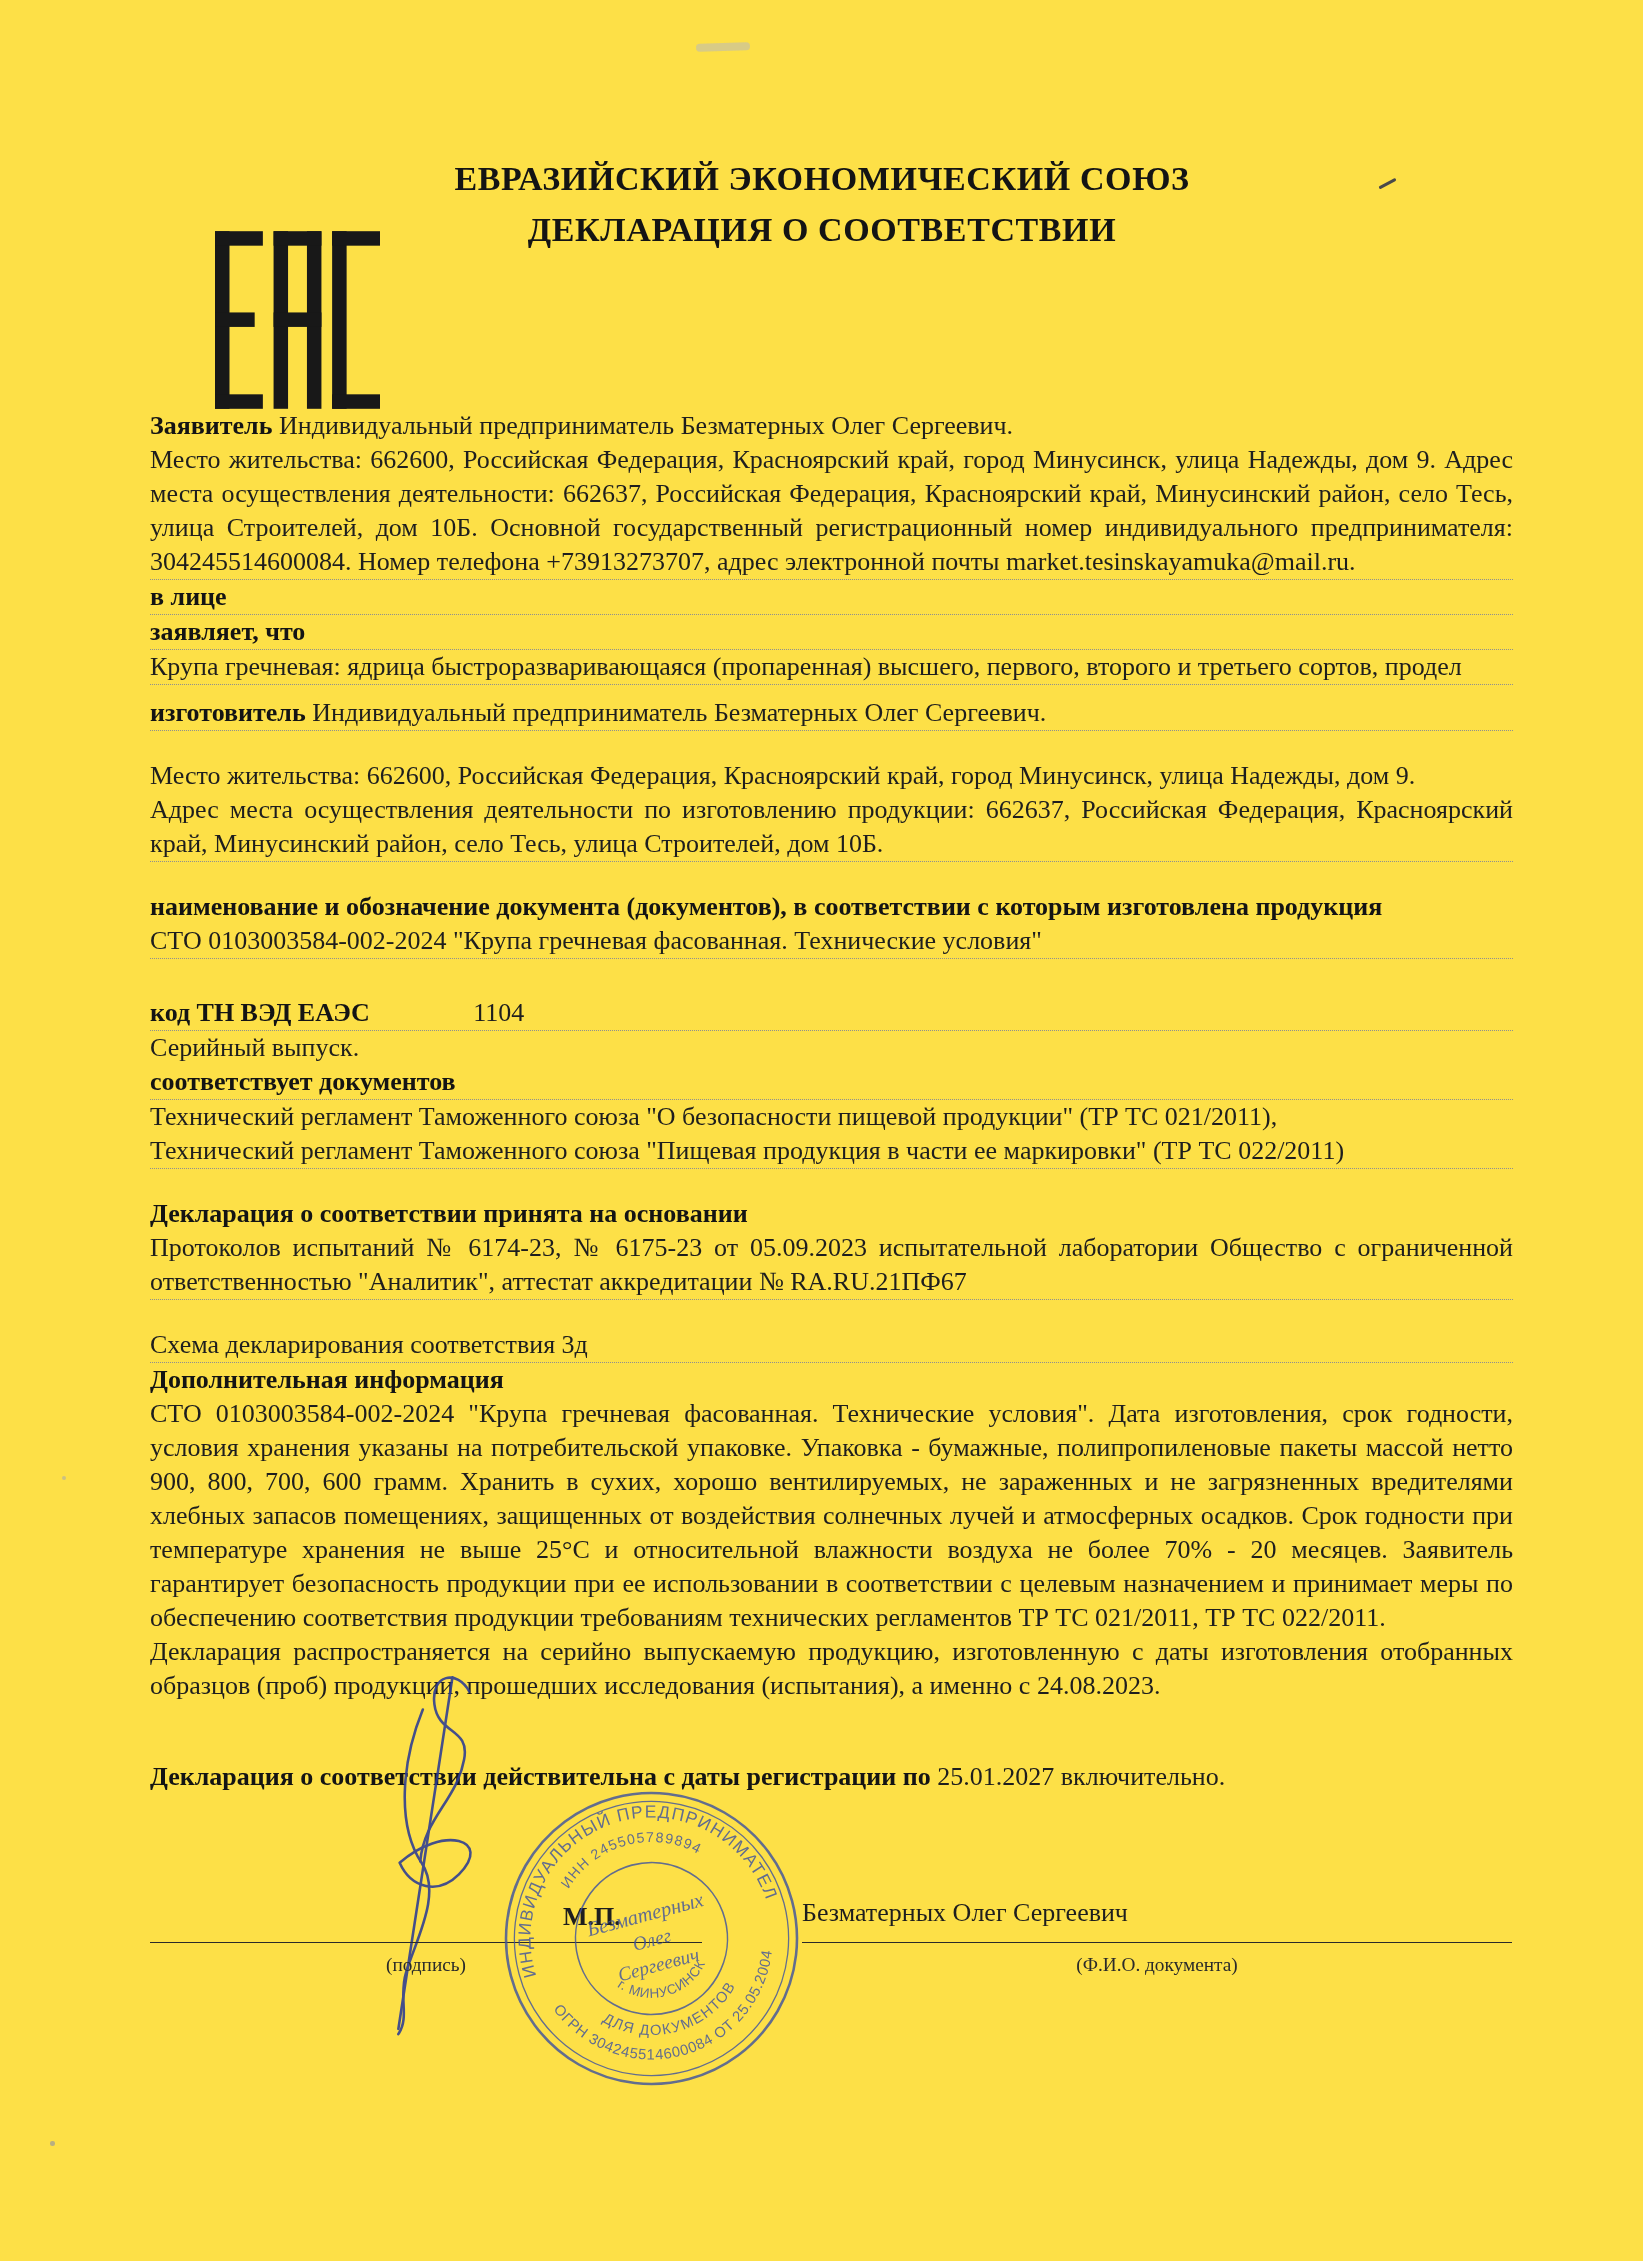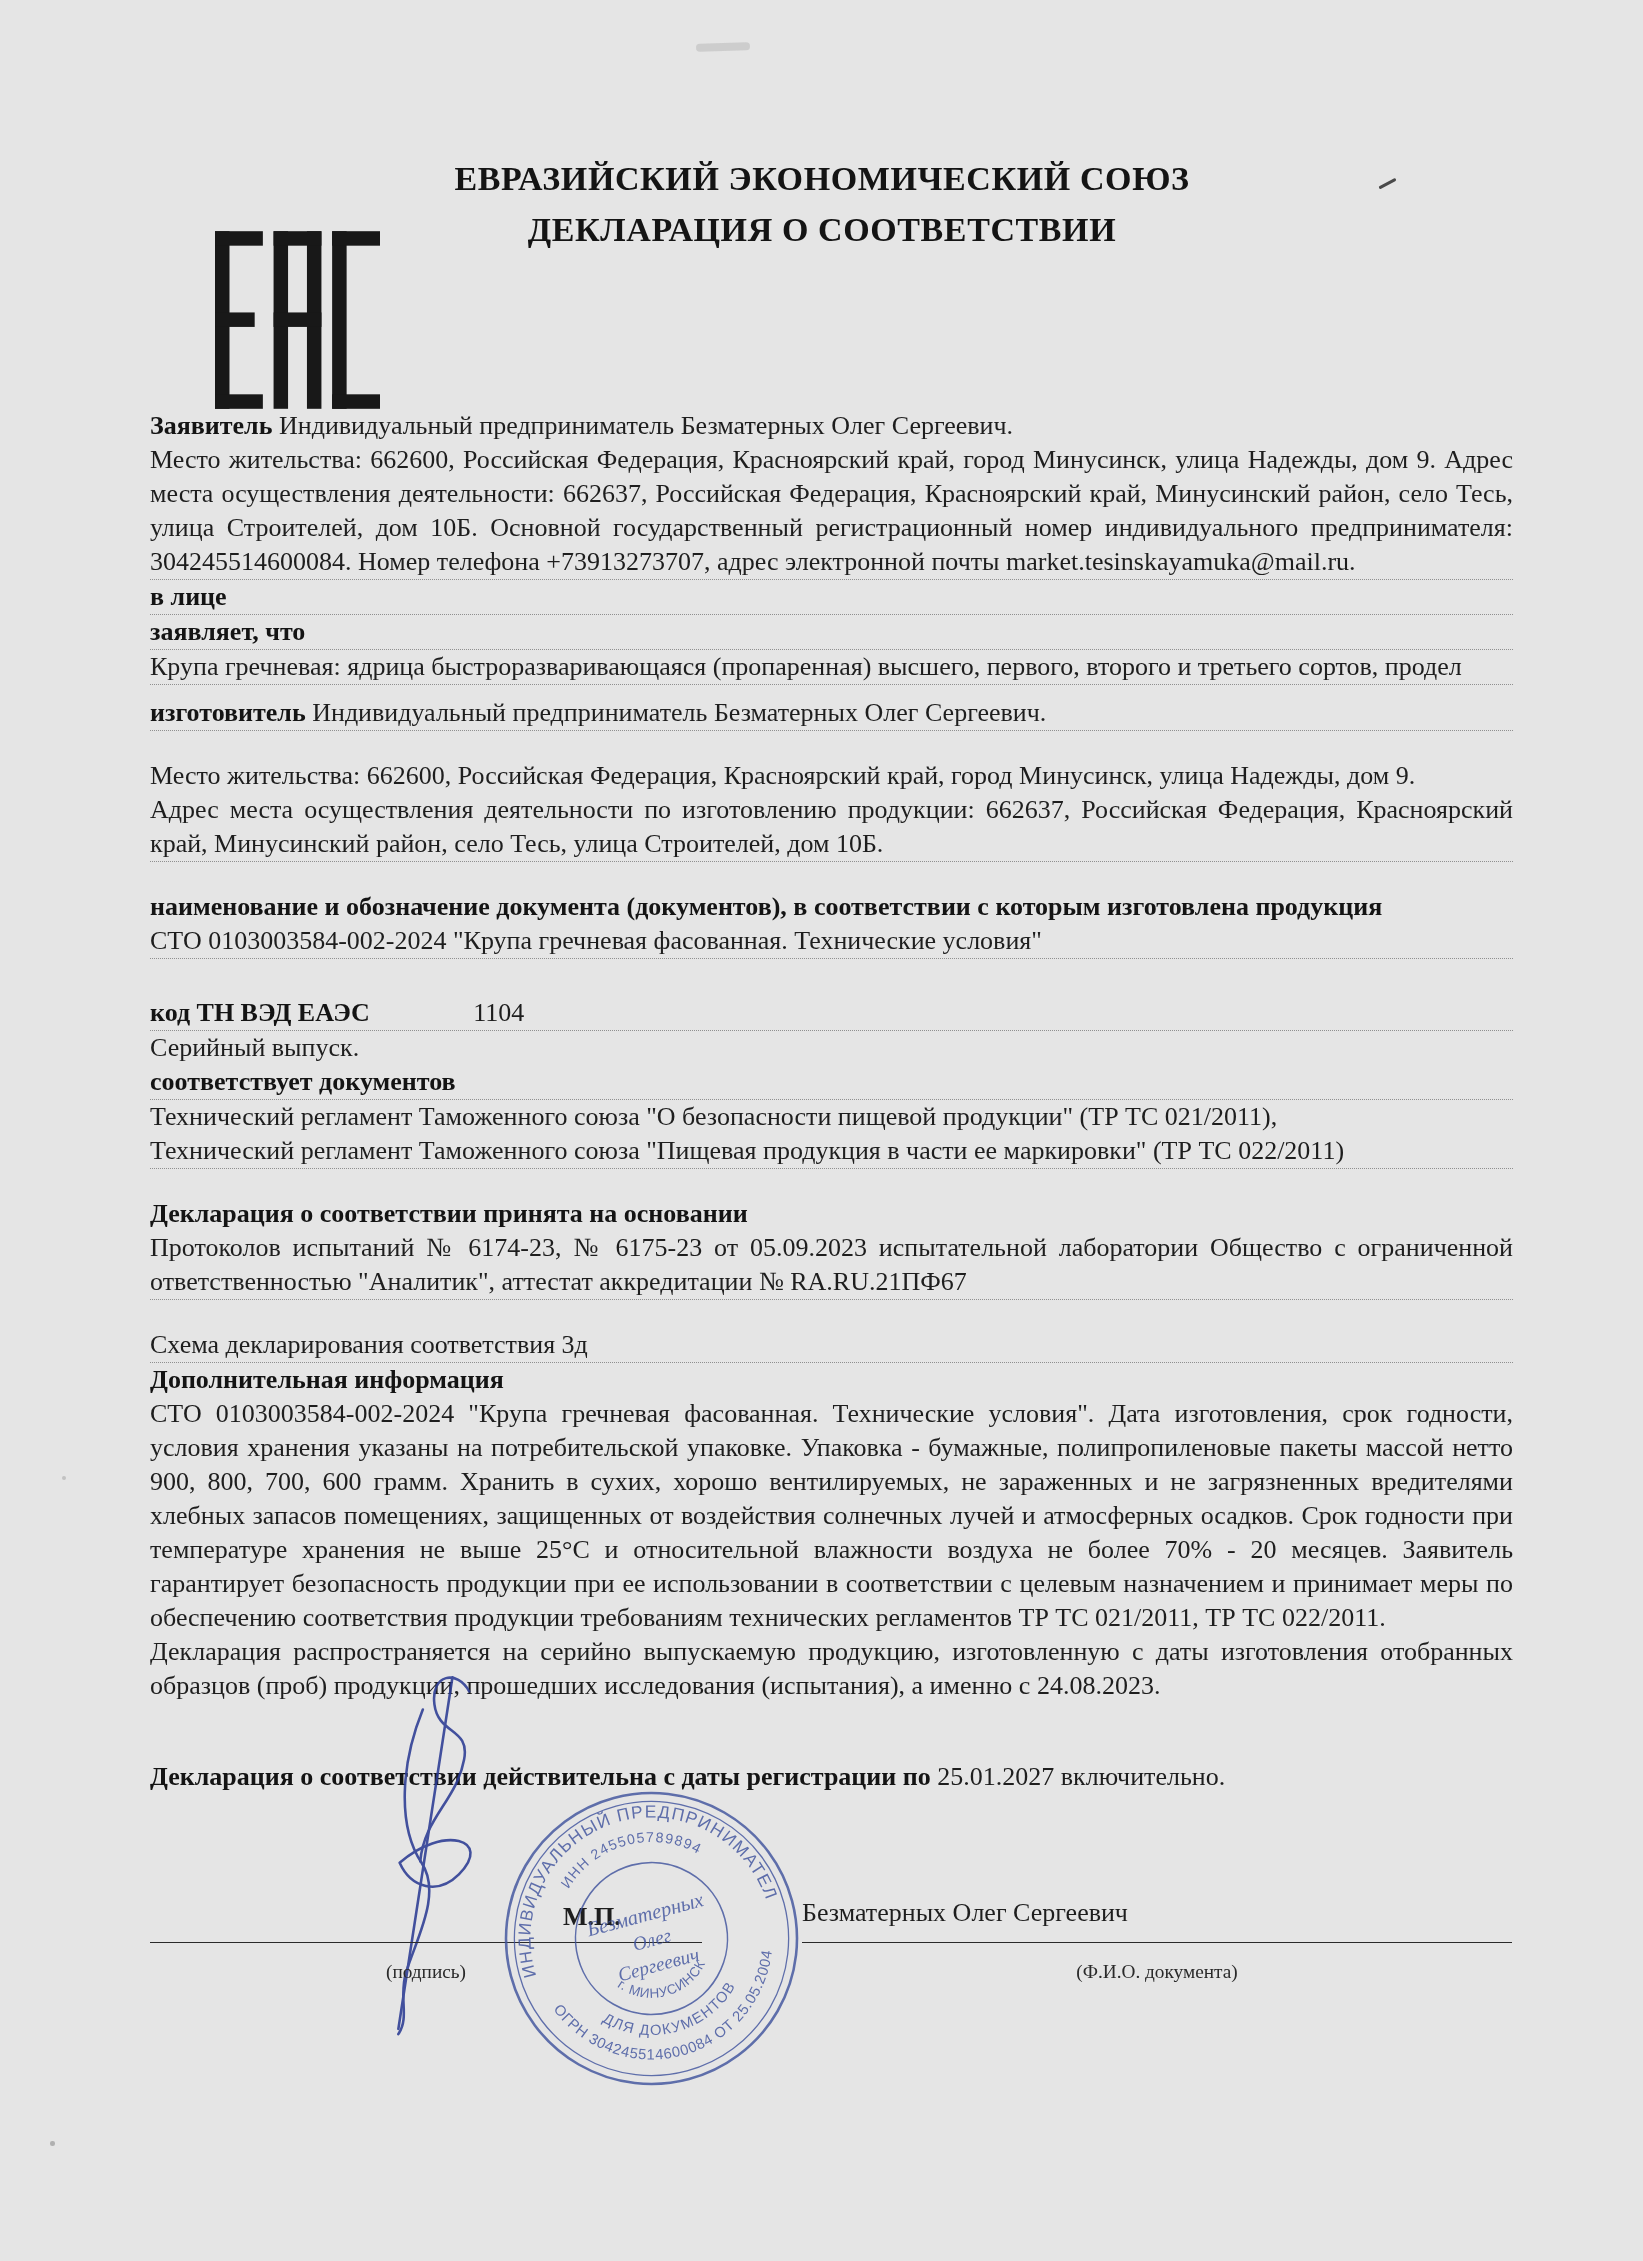--- a/index.html
+++ b/index.html
@@ -1,20 +1,20 @@
 <!DOCTYPE html>
 <html style="font-size:10.3px"><head>
 <meta charset="utf-8">
 <style>
   * { margin:0; padding:0; box-sizing:border-box; }
   html,body { background:#ffffff; }
   .page {
     position:relative;
     width:1644px; height:2261px;
-    background:#e5e5e5;
+    background:#fde047;
     overflow:hidden;
     font-family:"Liberation Serif","DejaVu Serif",serif;
     color:#1e1e1e;
   }
   
   .header { padding-top:160px; text-align:center; }
   .title-line {
     font-weight:bold; font-size:34px; line-height:37px;
     letter-spacing:0.6px; color:#141414;
   }
@@ -35,21 +35,21 @@
   .gap-m { margin-top:28px; }
   .gap-l { margin-top:37px; }
   .code-val { margin-left:97px; }
 
   
   .validity { margin-top:57px; padding:0 87px 0 150px; font-size:26px; line-height:34px; }
   .sig-area { position:relative; margin:0 131px 0 150px; height:413px; }
   .rule { position:absolute; height:1.3px; background:#2a2a2a; top:148px; }
   .rule-left  { left:0; width:552px; }
   .rule-right { left:652px; width:710px; }
-  .caption { position:absolute; top:167px; font-size:19.3px; text-align:center; color:#2a2a2a; }
+  .caption { position:absolute; top:160px; font-size:19.3px; text-align:center; color:#2a2a2a; }
   .caption-sign { left:0; width:552px; }
   .caption-fio  { left:652px; width:710px; }
   .mp { position:absolute; left:413px; top:108px; font-size:26px; font-weight:bold; }
   .fio-name { position:absolute; left:652px; width:710px; top:104px; font-size:26px; }
   .stamp { position:absolute; left:347px; top:-10.3px; width:309px; height:309px; opacity:.82; }
   .signature-svg { position:absolute; left:211px; top:-126px; width:161px; height:387px; }
 
   
   .smudge { position:absolute; left:696px; top:43px; width:54px; height:7.7px;
             background:#b9b9b9; opacity:.55; border-radius:3.9px; transform:rotate(-2deg); }

